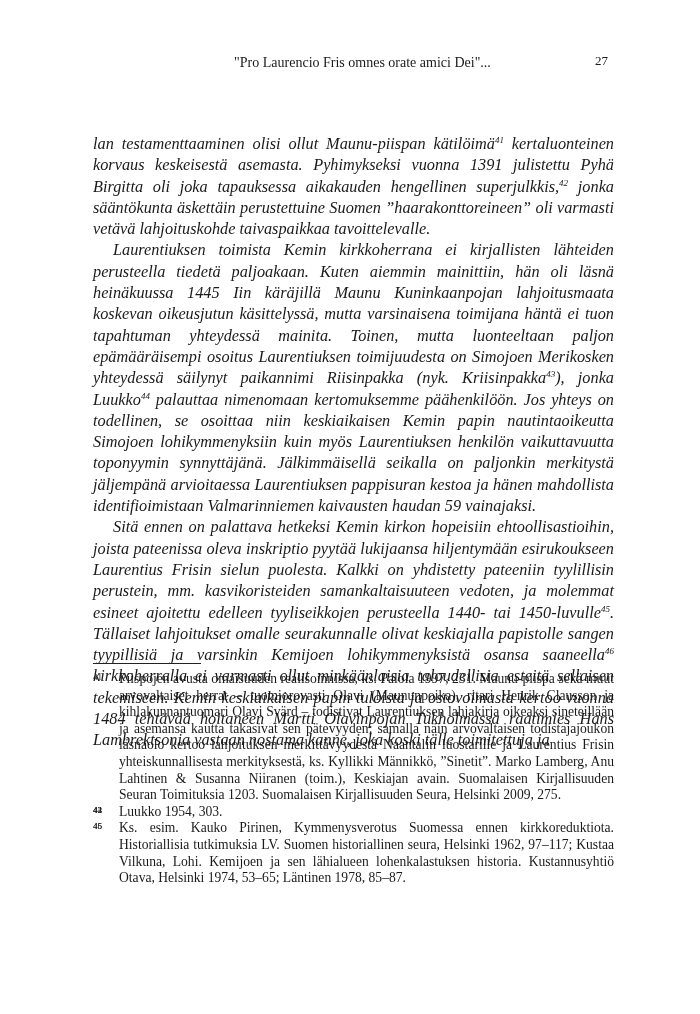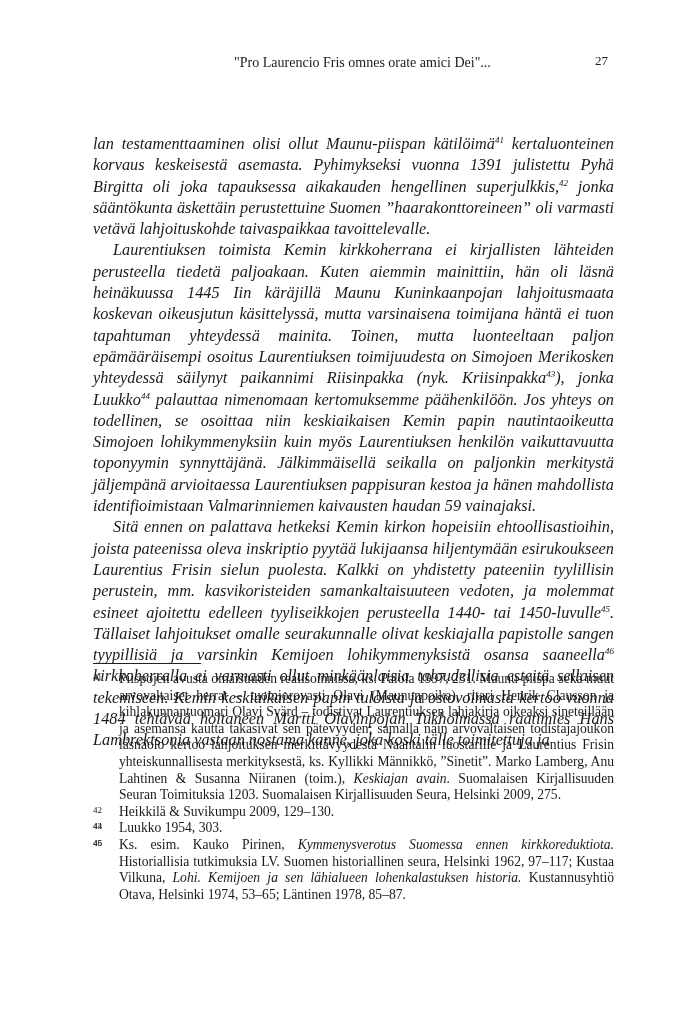--- a/index.html
+++ b/index.html
@@ -10,38 +10,38 @@
   .running-title span { display: inline-block; transform: translateX(12px); }
   .page-number { position: absolute; right: 0; top: -2px; font-size: 13px; }
   .body-text { position: absolute; top: 133px; left: 93px; width: 521px; font-size: 16.3px; line-height: 21.3px; }
   .body-text p { margin: 0; text-align: justify; hyphens: manual; font-style: italic; }
   .body-text p.indent { text-indent: 20px; }
   sup { font-size: 9px; line-height: 0; vertical-align: 6px; }
   .fn-rule { position: absolute; top: 663px; left: 93px; width: 108px; height: 0; border-top: 1px solid #222; }
   .footnotes { position: absolute; top: 671px; left: 93px; width: 521px; font-size: 13.6px; line-height: 16.6px; }
   .fn { position: relative; padding-left: 26px; text-align: justify; margin: 0; }
   .fn-num { position: absolute; left: 0; top: 0; font-size: 9px; line-height: 12px; }
-  .it { font-style: italic; }
+  .it { }
 </style>
 </head>
 <body>
 
 <div class="running-head">
   <div class="running-title"><span>"Pro Laurencio Fris omnes orate amici Dei"...</span></div>
   <div class="page-number">27</div>
 </div>
 
 <div class="body-text" id="body-text">
     <p><span>lan testamenttaaminen olisi ollut Maunu-piispan kätilöimä</span><sup>41</sup><span> kertaluonteinen korvaus keskeisestä asemasta. Pyhimykseksi vuonna 1391 julistettu Pyhä Birgitta oli joka tapauksessa aikakauden hengellinen superjulkkis,</span><sup>42</sup><span> jonka sääntökunta äskettäin pe­rustettuine Suomen ”haarakonttoreineen” oli varmasti vetävä lahjoituskohde taivas­paikkaa tavoittelevalle.</span></p>
     <p class="indent"><span>Laurentiuksen toimista Kemin kirkkoherrana ei kirjallisten lähteiden perusteella tiedetä paljoakaan. Kuten aiemmin mainittiin, hän oli läsnä heinäkuussa 1445 Iin käräjillä Maunu Kuninkaanpojan lahjoitusmaata koskevan oikeusjutun käsittelyssä, mutta varsinaisena toimijana häntä ei tuon tapahtuman yhteydessä mainita. Toinen, mutta luonteeltaan paljon epämääräisempi osoitus Laurentiuksen toimijuudesta on Simojoen Merikosken yhteydessä säilynyt paikannimi Riisinpakka (nyk. Kriisin­pakka</span><sup>43</sup><span>), jonka Luukko</span><sup>44</sup><span> palauttaa nimenomaan kertomuksemme päähenkilöön. Jos yhteys on todellinen, se osoittaa niin keskiaikaisen Kemin papin nautintaoikeutta Simojoen lohikymmenyksiin kuin myös Laurentiuksen henkilön vaikuttavuutta to­ponyymin synnyttäjänä. Jälkimmäisellä seikalla on paljonkin merkitystä jäljempänä arvioitaessa Laurentiuksen pappisuran kestoa ja hänen mahdollista identifioimistaan Valmarinniemen kaivausten haudan 59 vainajaksi.</span></p>
     <p class="indent"><span>Sitä ennen on palattava hetkeksi Kemin kirkon hopeisiin ehtoollisastioihin, joista pateenissa oleva inskriptio pyytää lukijaansa hiljentymään esirukoukseen Lauren­tius Frisin sielun puolesta. Kalkki on yhdistetty pateeniin tyylillisin perustein, mm. kasvikoristeiden samankaltaisuuteen vedoten, ja molemmat esineet ajoitettu edel­leen tyyliseikkojen perusteella 1440- tai 1450-luvulle</span><sup>45</sup><span>. Tällaiset lahjoitukset omalle seurakunnalle olivat keskiajalla papistolle sangen tyypillisiä ja varsinkin Kemijoen lohikymmenyksistä osansa saaneella</span><sup>46</sup><span> kirkkoherralla ei varmasti ollut minkäänlaisia taloudellisia esteitä sellaisen tekemiseen. Kemin keskiaikaisen papin tuloista ja os­tovoimasta kertoo vuonna 1484 tehtävää hoitaneen Martti Olavinpojan Tukholmassa raatimies Hans Lambrektsonia vastaan nostama kanne, joka koski tälle toimitettuja ja</span></p>
   </div>
 
 <div class="fn-rule"></div>
 
 <div class="footnotes" id="footnotes">
     <div class="fn"><span class="fn-num">41</span><span>Piispojen avusta omaisuuden realisoinnissa, ks. Palola 1997, 231. Maunu-piispa sekä muut ar­vovaltaiset herrat – tuomiorovasti Olavi (Maununpoika), ritari Henrik Clausson ja kihlakunnan­tuomari Olavi Svärd – todistivat Laurentiuksen lahjakirja oikeaksi sineteillään ja asemansa kautta takasivat sen pätevyyden; samalla näin arvovaltaisen todistajajoukon läsnäolo kertoo lahjoituk­sen merkittävyydestä Naantalin luostarille ja Laurentius Frisin yhteiskunnallisesta merkityksestä, ks. Kyllikki Männikkö, ”Sinetit”. Marko Lamberg, Anu Lahtinen &amp; Susanna Niiranen (toim.), </span><span class="it">Keskiajan avain</span><span>. Suomalaisen Kirjallisuuden Seuran Toimituksia 1203. Suomalaisen Kirjallisuu­den Seura, Helsinki 2009, 275.</span></div>
-    <div class="fn"><span class="fn-num">42</span><span>Heikkilä &amp; Suvikumpu 2009, 129–130.</span></div>
+    <div class="fn"><span class="fn-num">42</span></div>
     <div class="fn"><span class="fn-num">43</span></div>
     <div class="fn"><span class="fn-num">44</span><span>Luukko 1954, 303.</span></div>
     <div class="fn"><span class="fn-num">45</span></div>
     <div class="fn"><span class="fn-num">46</span><span>Ks. esim. Kauko Pirinen, </span><span class="it">Kymmenysverotus Suomessa ennen kirkkoreduktiota.</span><span> Historiallisia tut­kimuksia LV. Suomen historiallinen seura, Helsinki 1962, 97–117; Kustaa Vilkuna, </span><span class="it">Lohi. Kemi­joen ja sen lähialueen lohenkalastuksen historia.</span><span> Kustannusyhtiö Otava, Helsinki 1974, 53–65; Läntinen 1978, 85–87.</span></div>
   </div>
 
 </body></html>

